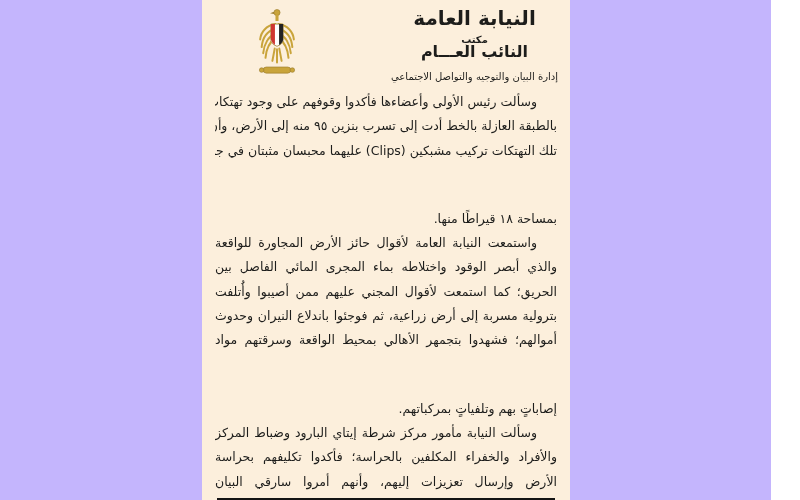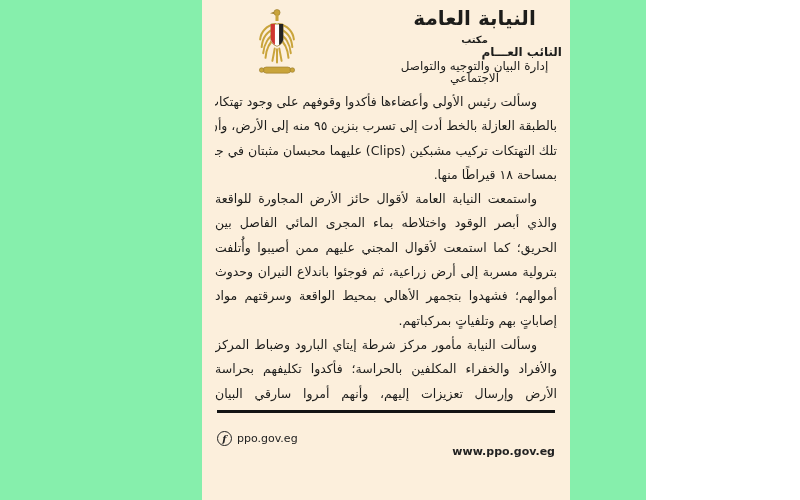--- a/index.html
+++ b/index.html
@@ -1,33 +1,33 @@
 <!DOCTYPE html>
 <html lang="ar"><head>
 <meta charset="utf-8">
 <style>
   html,body{margin:0;padding:0;background:#fff;}
-  .page{position:relative;width:646px;height:500px;background:#86efac;overflow:hidden;
+  .page{position:relative;width:771px;height:500px;background:#c4b5fd;overflow:hidden;
         font-family:"DejaVu Sans",sans-serif;}
   .card{position:absolute;left:202px;top:0;width:368px;height:500px;background:#fcefdc;
         direction:rtl;color:#1d1d1b;}
   
   .header{position:relative;height:88px;}
   .emblem{position:absolute;left:52px;top:5px;width:46px;height:78px;}
   .htext{position:absolute;top:3px;right:8px;width:175px;text-align:center;}
   .h-title{font-size:20px;font-weight:bold;line-height:30px;letter-spacing:-0.5px;}
   .h-office-label{font-size:10px;font-weight:bold;line-height:9px;margin-top:2px;}
-  .h-office-name{font-size:12px;font-weight:bold;line-height:16px;text-align:right;}
-  .h-dept{font-size:12px;line-height:12px;margin-top:0;}
+  .h-office-name{font-size:16px;font-weight:bold;line-height:16px;}
+  .h-dept{font-size:10px;line-height:12px;margin-top:11px;}
   
   .bodytext{padding:2px 13px 0 13px;font-size:12.5px;}
   .line{height:24.3px;line-height:24.3px;text-align:justify;text-align-last:justify;
         white-space:nowrap;overflow:hidden;}
   .line.first{padding-right:20px;}
-  .line.short{text-align-last:right;}
+  .line.short{text-align-last:right;margin-top:44px;}
   
   .footer-rule{height:3px;background:#141414;margin:4px 15px 0 15px;}
   .footer-row{direction:ltr;display:flex;justify-content:space-between;align-items:center;
               padding:7px 15px 0 15px;font-size:11px;color:#222;}
   .fb{display:flex;align-items:center;gap:5px;}
   .fb-circle{width:13px;height:13px;border:1.3px solid #222;border-radius:50%;
              display:inline-flex;align-items:center;justify-content:center;
              font-family:"DejaVu Serif",serif;font-style:italic;font-weight:bold;
              font-size:10px;line-height:1;}
   .site{font-weight:600;margin-top:25px;}

